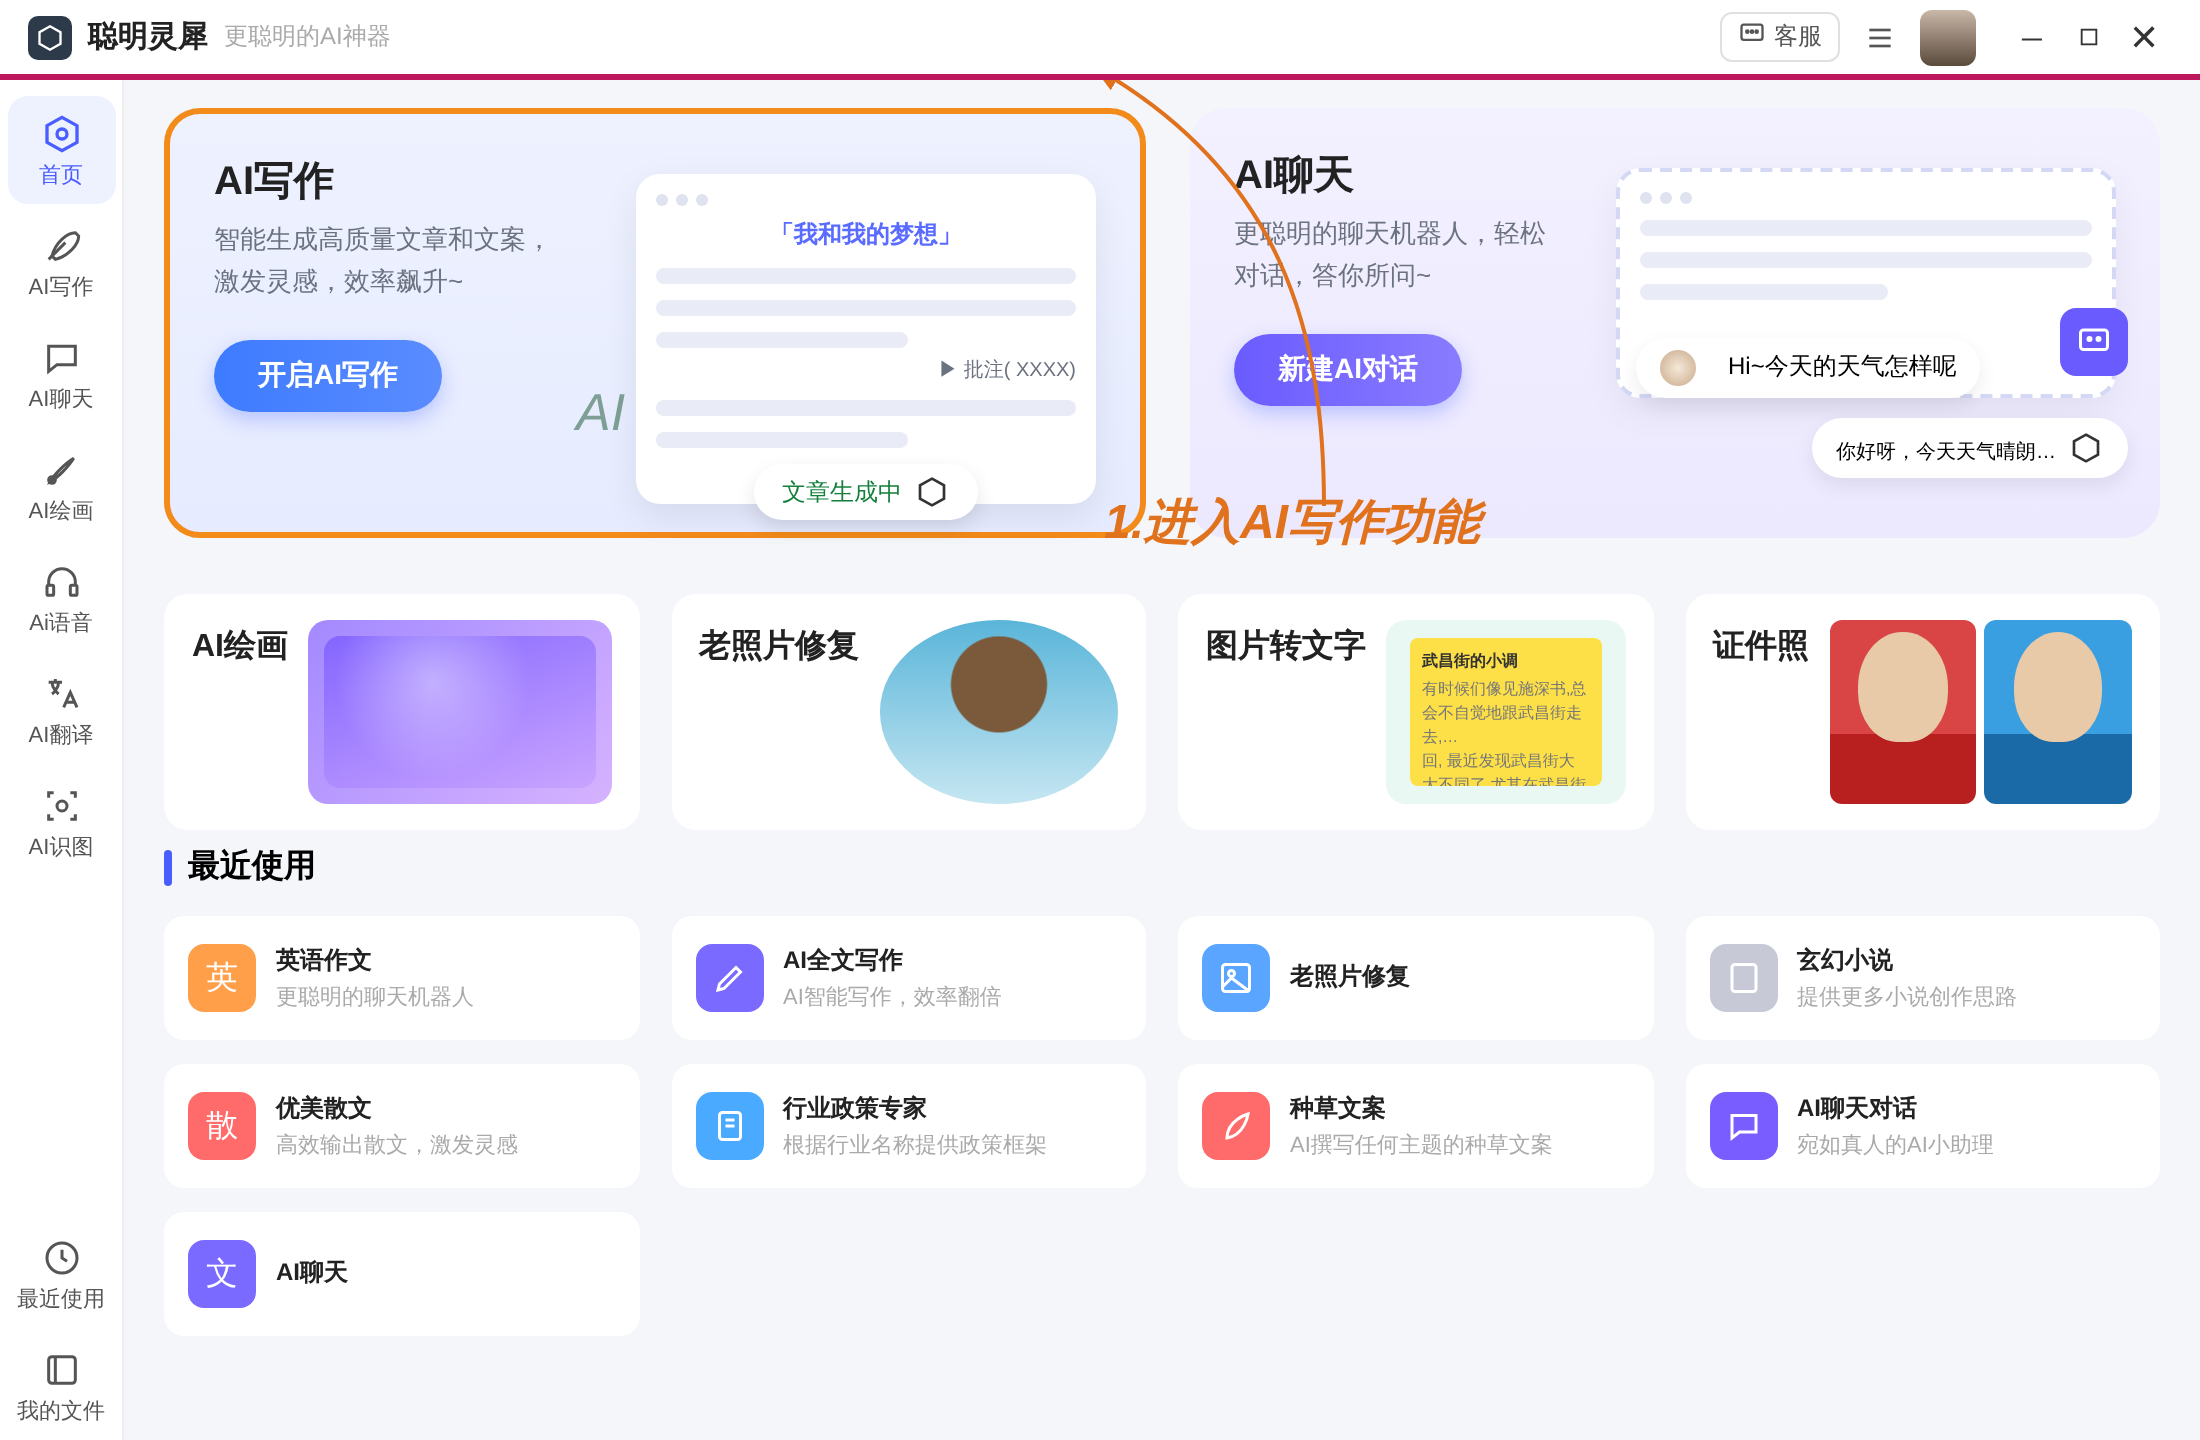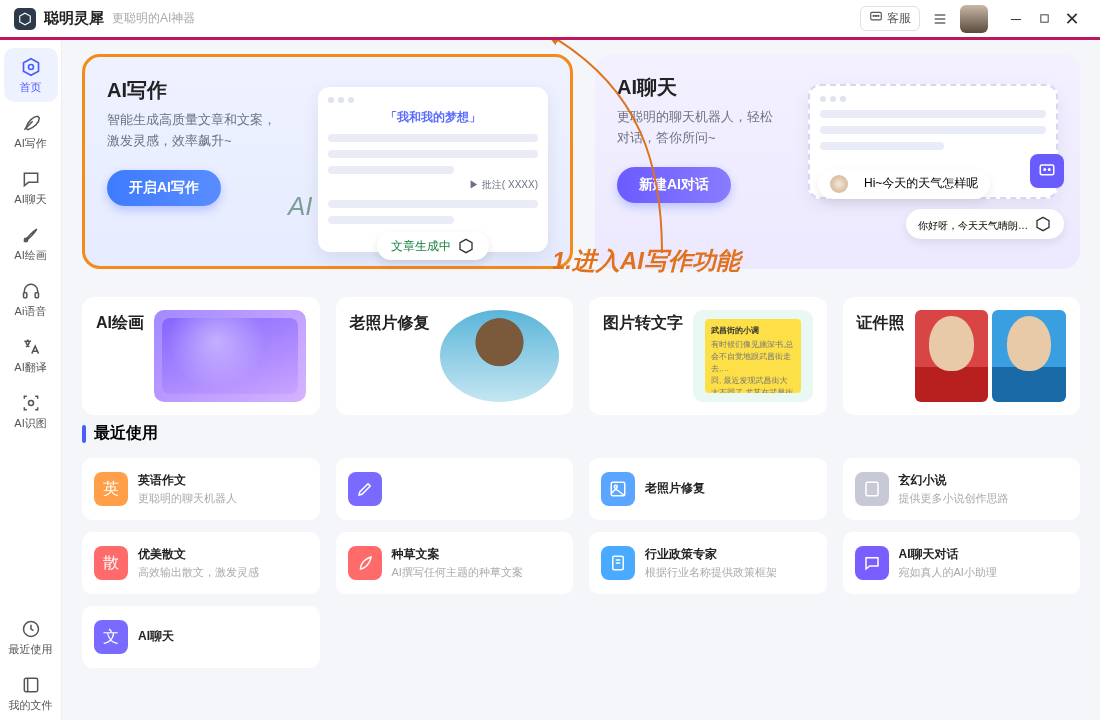--- a/index.html
+++ b/index.html
@@ -353,20 +353,24 @@
             <div class="rt">英语作文</div>
             <div class="rd">更聪明的聊天机器人</div>
           </div>
         </div>
     <div class="rc">
           <div class="rico ic-purple">
             <svg viewBox="0 0 24 24" width="18" height="18" fill="none" stroke="currentColor" stroke-width="2">
               <path d="M4 20l4-1 11-11-3-3L5 16l-1 4z"></path>
             </svg>
           </div>
+          <div>
+            <div class="rt">AI全文写作</div>
+            <div class="rd">AI智能写作，效率翻倍</div>
+          </div>
         </div>
     <div class="rc">
           <div class="rico ic-blue">
             <svg viewBox="0 0 24 24" width="18" height="18" fill="none" stroke="currentColor" stroke-width="2">
               <rect x="3" y="3" width="18" height="18" rx="2"></rect>
               <circle cx="9" cy="9" r="2"></circle>
               <path d="M3 18l6-6 12 9"></path>
             </svg>
           </div>
           <div>
@@ -387,44 +391,44 @@
         </div>
 
     <div class="rc">
           <div class="rico ic-red">散</div>
           <div>
             <div class="rt">优美散文</div>
             <div class="rd">高效输出散文，激发灵感</div>
           </div>
         </div>
     <div class="rc">
-          <div class="rico ic-red">
-            <svg viewBox="0 0 24 24" width="18" height="18" fill="none" stroke="currentColor" stroke-width="2">
-              <path d="M6 20C6 8 20 4 20 4s-2 14-14 16z"></path>
-            </svg>
-          </div>
-          <div>
-            <div class="rt">种草文案</div>
-            <div class="rd">AI撰写任何主题的种草文案</div>
-          </div>
-        </div>
-    <div class="rc">
           <div class="rico ic-green">
             <svg viewBox="0 0 24 24" width="18" height="18" fill="none" stroke="currentColor" stroke-width="2">
               <rect x="5" y="3" width="14" height="18" rx="2"></rect>
               <line x1="9" y1="8" x2="15" y2="8"></line>
               <line x1="9" y1="12" x2="15" y2="12"></line>
             </svg>
           </div>
           <div>
             <div class="rt">行业政策专家</div>
             <div class="rd">根据行业名称提供政策框架</div>
           </div>
         </div>
     <div class="rc">
+          <div class="rico ic-red">
+            <svg viewBox="0 0 24 24" width="18" height="18" fill="none" stroke="currentColor" stroke-width="2">
+              <path d="M6 20C6 8 20 4 20 4s-2 14-14 16z"></path>
+            </svg>
+          </div>
+          <div>
+            <div class="rt">种草文案</div>
+            <div class="rd">AI撰写任何主题的种草文案</div>
+          </div>
+        </div>
+    <div class="rc">
           <div class="rico ic-violet">
             <svg viewBox="0 0 24 24" width="18" height="18" fill="none" stroke="currentColor" stroke-width="2">
               <path d="M4 5h16v11H9l-5 4V5z"></path>
             </svg>
           </div>
           <div>
             <div class="rt">AI聊天对话</div>
             <div class="rd">宛如真人的AI小助理</div>
           </div>
         </div>

